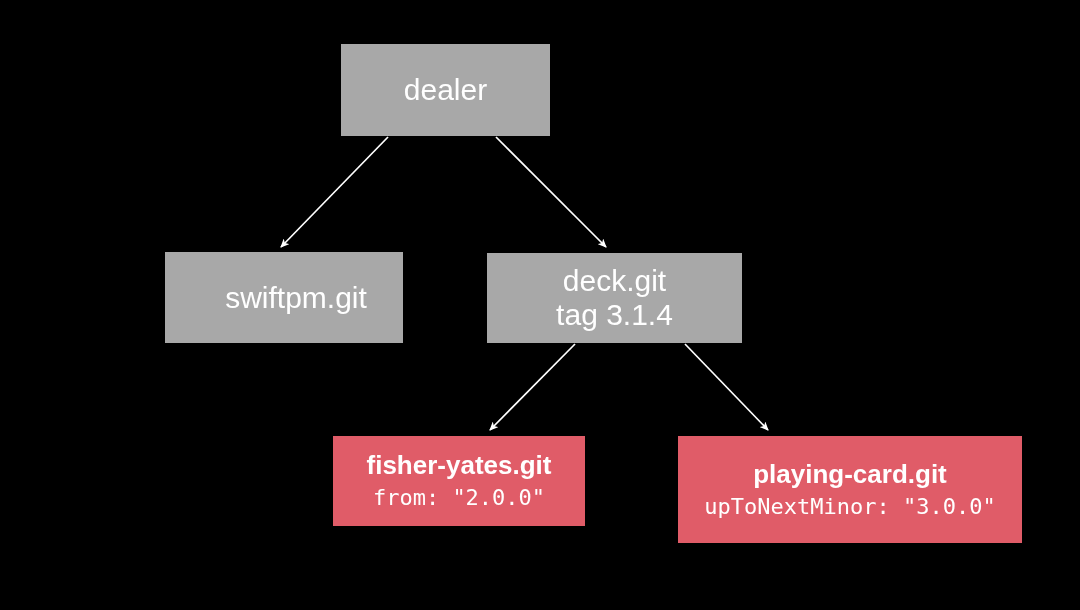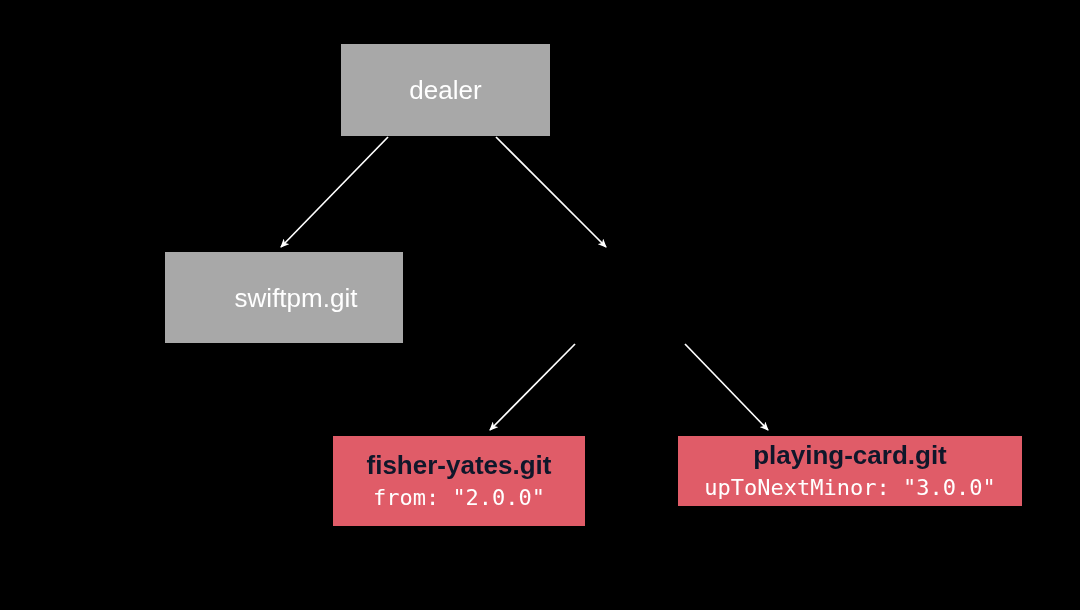--- a/index.html
+++ b/index.html
@@ -27,44 +27,44 @@
     flex-direction: column;
     justify-content: center;
     align-items: center;
     color: #ffffff;
     text-align: center;
     box-sizing: border-box;
   }
   .node--gray { background: #a8a8a8; }
   .node--red  { background: #e05c68; }
   .node__label {
-    font-size: 26px;
+    font-size: 30px;
     line-height: 34px;
     font-weight: 400;
     color: #ffffff;
   }
   .node__title {
     font-size: 26px;
     line-height: 34px;
     font-weight: 700;
-    color: #0f172a;
+    color: #ffffff;
   }
   .node__req {
     font-family: "DejaVu Sans Mono", "Liberation Mono", monospace;
     font-size: 22px;
     line-height: 32px;
     font-weight: 400;
     color: #ffffff;
   }
   
   #node-dealer       { left: 341px; top: 44px;  width: 209px; height: 92px; }
   #node-swiftpm      { left: 165px; top: 252px; width: 238px; height: 91px; padding-left: 24px; }
   #node-deck         { left: 487px; top: 253px; width: 255px; height: 90px; }
   #node-fisher-yates { left: 333px; top: 436px; width: 252px; height: 90px; }
-  #node-playing-card { left: 678px; top: 436px; width: 344px; height: 70px; }
+  #node-playing-card { left: 678px; top: 436px; width: 344px; height: 107px; }
 </style>
 </head>
 <body>
 
 <div id="stage">
 
   <svg id="edges" viewBox="0 0 1080 610" xmlns="http://www.w3.org/2000/svg">
     <defs>
       <marker id="arrowhead" markerWidth="10" markerHeight="8" refX="8" refY="4" orient="auto" markerUnits="userSpaceOnUse">
         <path d="M0,0 L9,4 L0,8 L2.5,4 Z" fill="#ffffff"></path>
@@ -77,20 +77,24 @@
   </svg>
 
   <div id="node-dealer" class="node node--gray">
     <span class="node__label">dealer</span>
   </div>
 
   <div id="node-swiftpm" class="node node--gray">
     <span class="node__label">swiftpm.git</span>
   </div>
 
+  <div id="node-deck" class="node node--gray">
+    <span class="node__label">deck.git</span>
+    <span class="node__label">tag 3.1.4</span>
+  </div>
 
   <div id="node-fisher-yates" class="node node--red">
     <span class="node__title">fisher-yates.git</span>
     <span class="node__req">from: "2.0.0"</span>
   </div>
 
   <div id="node-playing-card" class="node node--red">
     <span class="node__title">playing-card.git</span>
     <span class="node__req">upToNextMinor: "3.0.0"</span>
   </div>

